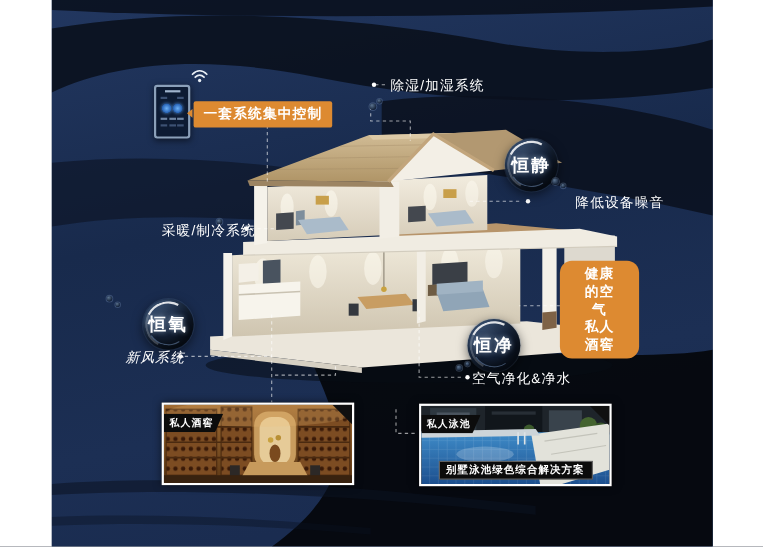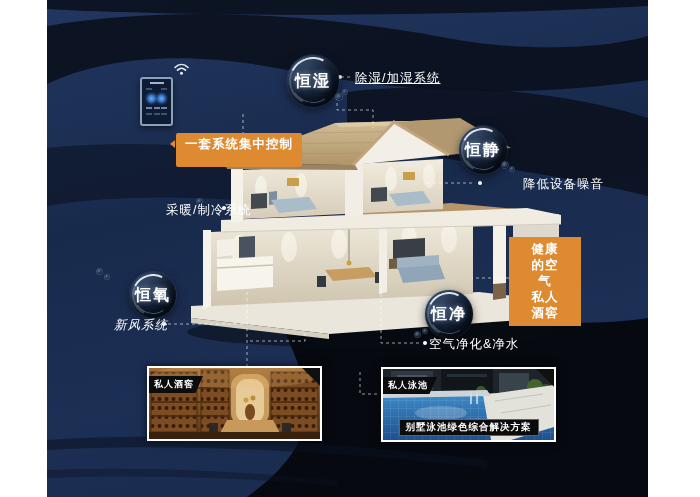--- a/index.html
+++ b/index.html
@@ -24,25 +24,25 @@
     letter-spacing:2px; text-shadow:0 0 5px rgba(200,225,255,.55); white-space:nowrap; }
   .dot { position:absolute; border-radius:50%;
     background:radial-gradient(circle at 35% 30%, #5b738f, #16243a 70%);
     box-shadow:0 0 0 1px rgba(150,180,220,.25); }
 
   
   .note { position:absolute; color:#fff; font-size:12.5px; letter-spacing:1px; white-space:nowrap; }
 
   
   .callout { position:absolute; background:#dd8a31; color:#fff; font-weight:bold; }
-  .co-control { left:129px; top:92px; height:34px; line-height:22px; padding:0 9px;
-    font-size:12.5px; letter-spacing:1px; border-radius:2px;margin-top:41px; }
+  .co-control { left:129px; top:92px; height:24px; line-height:22px; padding:0 9px;
+    font-size:12.5px; letter-spacing:1px; border-radius:2px; }
   .co-control::before { content:""; position:absolute; left:-6px; top:7px;
     border:4px solid transparent; border-right:5px solid #dd8a31; border-left:none; }
-  .co-health { left:462px; top:237px; width:72px; padding:4px 18px 5px; border-radius:0;
+  .co-health { left:462px; top:237px; width:72px; padding:4px 18px 5px; border-radius:11px;
     font-size:12.5px; line-height:1.28; text-align:center; letter-spacing:1px; }
 
   
   .phone { position:absolute; left:93px; top:77px; width:33px; height:49px;
     background:#0d1b33; border:2px solid #8ba0b9; border-radius:3px; padding:3px 3px;
     box-shadow:0 2px 6px rgba(0,0,0,.5); }
   .p-title { width:14px; height:2px; margin:0 auto 3px; background:#9fb3cc; }
   .p-dials { display:flex; justify-content:space-between; padding:0 2px; margin-top:4px; }
   .p-dial { width:9px; height:9px; border-radius:50%;
     background:radial-gradient(circle, #6db2f7 0%, #2a66b8 60%, #123057 100%);
@@ -223,25 +223,20 @@
       </g>
       <circle cx="8.5" cy="11.2" r="1.5" fill="#e8eef5"></circle>
     </svg>
 
     <div class="callout co-control">一套系统集中控制</div>
     <div class="callout co-health">
       <div>健康的空气</div>
       <div>私人酒窖</div>
     </div>
 
-    <div class="bubble" style="left:240px;top:55px;width:52px;height:52px;">
-      <span class="arc"></span>
-        <span class="arc2"></span>
-      <span class="txt">恒湿</span>
-    </div>
     <div class="bubble" style="left:412px;top:126px;width:48px;height:48px;">
       <span class="arc"></span>
         <span class="arc2"></span>
       <span class="txt">恒静</span>
     </div>
     <div class="bubble" style="left:83px;top:272px;width:46px;height:46px;align-items:center;">
       <span class="arc"></span>
         <span class="arc2"></span>
       <span class="txt">恒氧</span>
     </div>
@@ -254,23 +249,23 @@
     <span class="dot" style="left:289px;top:94px;width:6px;height:6px;"></span>
     <span class="dot" style="left:296px;top:90px;width:4px;height:4px;"></span>
     <span class="dot" style="left:455px;top:162px;width:6px;height:6px;"></span>
     <span class="dot" style="left:463px;top:167px;width:4px;height:4px;"></span>
     <span class="dot" style="left:150px;top:199px;width:5px;height:5px;"></span>
     <span class="dot" style="left:50px;top:269px;width:5px;height:5px;"></span>
     <span class="dot" style="left:58px;top:275px;width:4px;height:4px;"></span>
     <span class="dot" style="left:368px;top:332px;width:5px;height:5px;"></span>
     <span class="dot" style="left:376px;top:329px;width:4px;height:4px;"></span>
 
-    <div class="note" style="left:308px;top:70px;text-decoration:underline;">除湿/加湿系统</div>
+    <div class="note" style="left:308px;top:70px;">除湿/加湿系统</div>
     <div class="note" style="left:439px;top:176px;padding-left:37px;">降低设备噪音</div>
-    <div class="note" style="left:100px;top:202px;margin-left:19px;">采暖/制冷系统</div>
+    <div class="note" style="left:100px;top:202px;">采暖/制冷系统</div>
     <div class="note" style="left:67px;top:317px;font-style:italic;">新风系统</div>
     <div class="note" style="left:382px;top:336px;">空气净化&amp;净水</div>
 
     <div class="card" style="left:100px;top:366px;">
       <svg width="171" height="71" viewBox="0 0 171 71">
         <defs>
           <pattern id="bt" width="7" height="9" patternUnits="userSpaceOnUse">
             <rect width="7" height="9" fill="#7c4c22"></rect>
             <circle cx="3.5" cy="4" r="2" fill="#3a1a08"></circle>
           </pattern>

